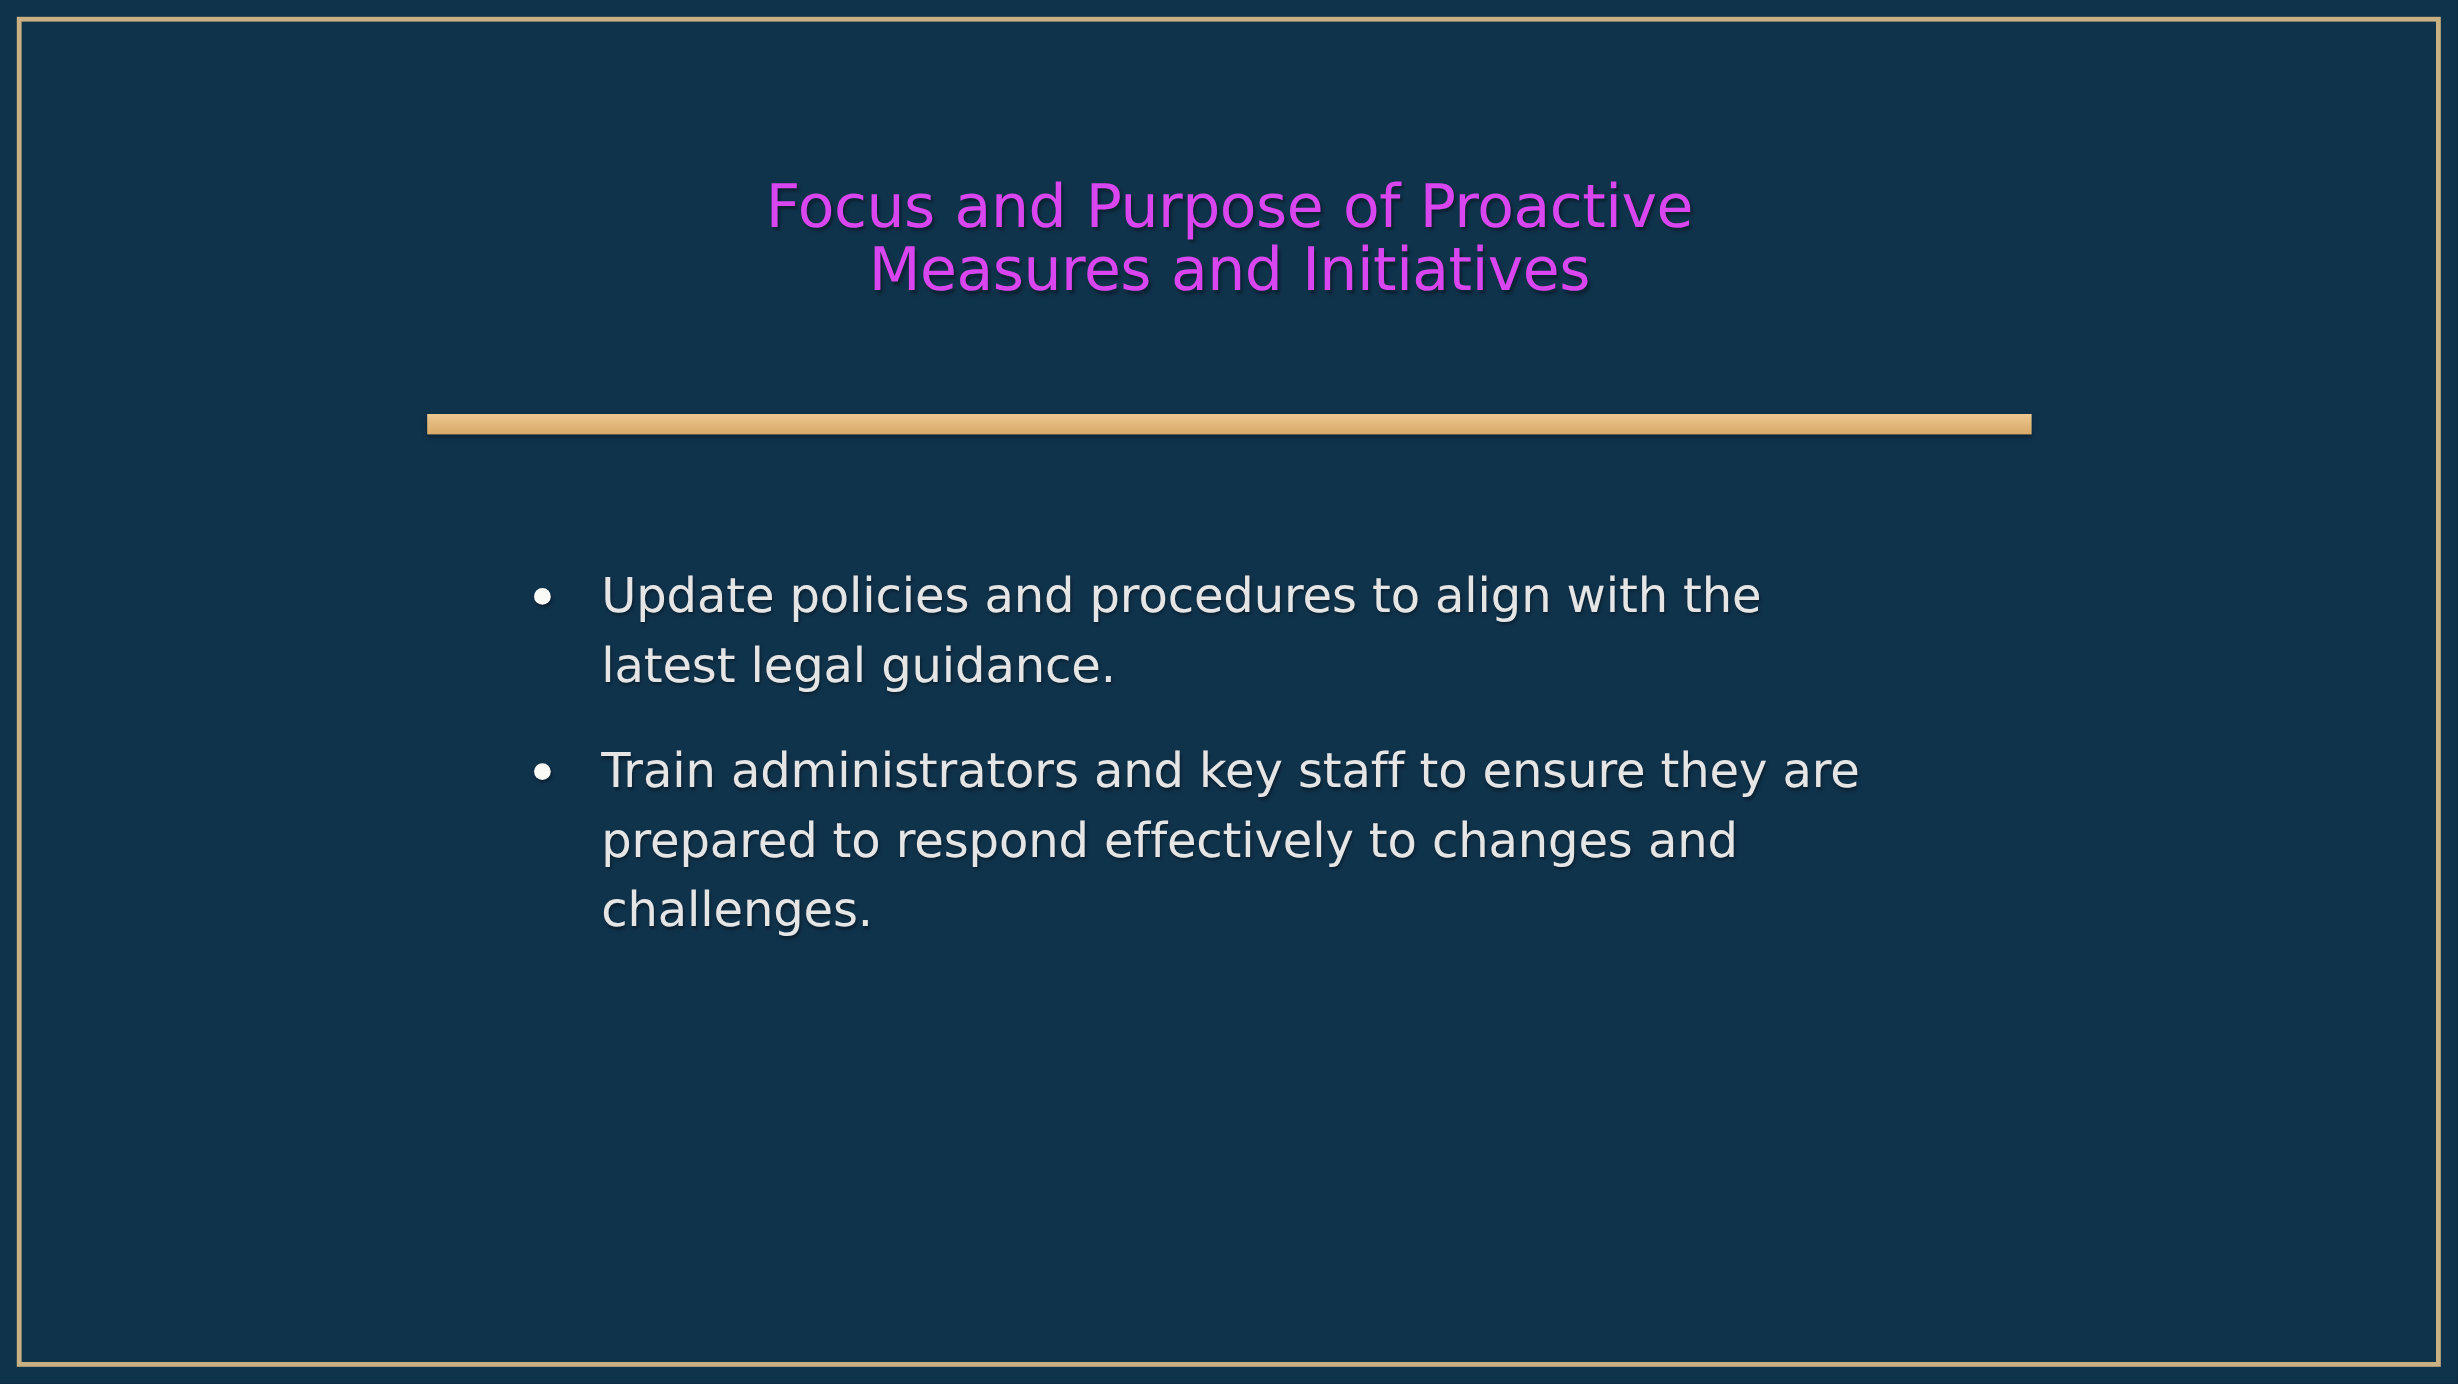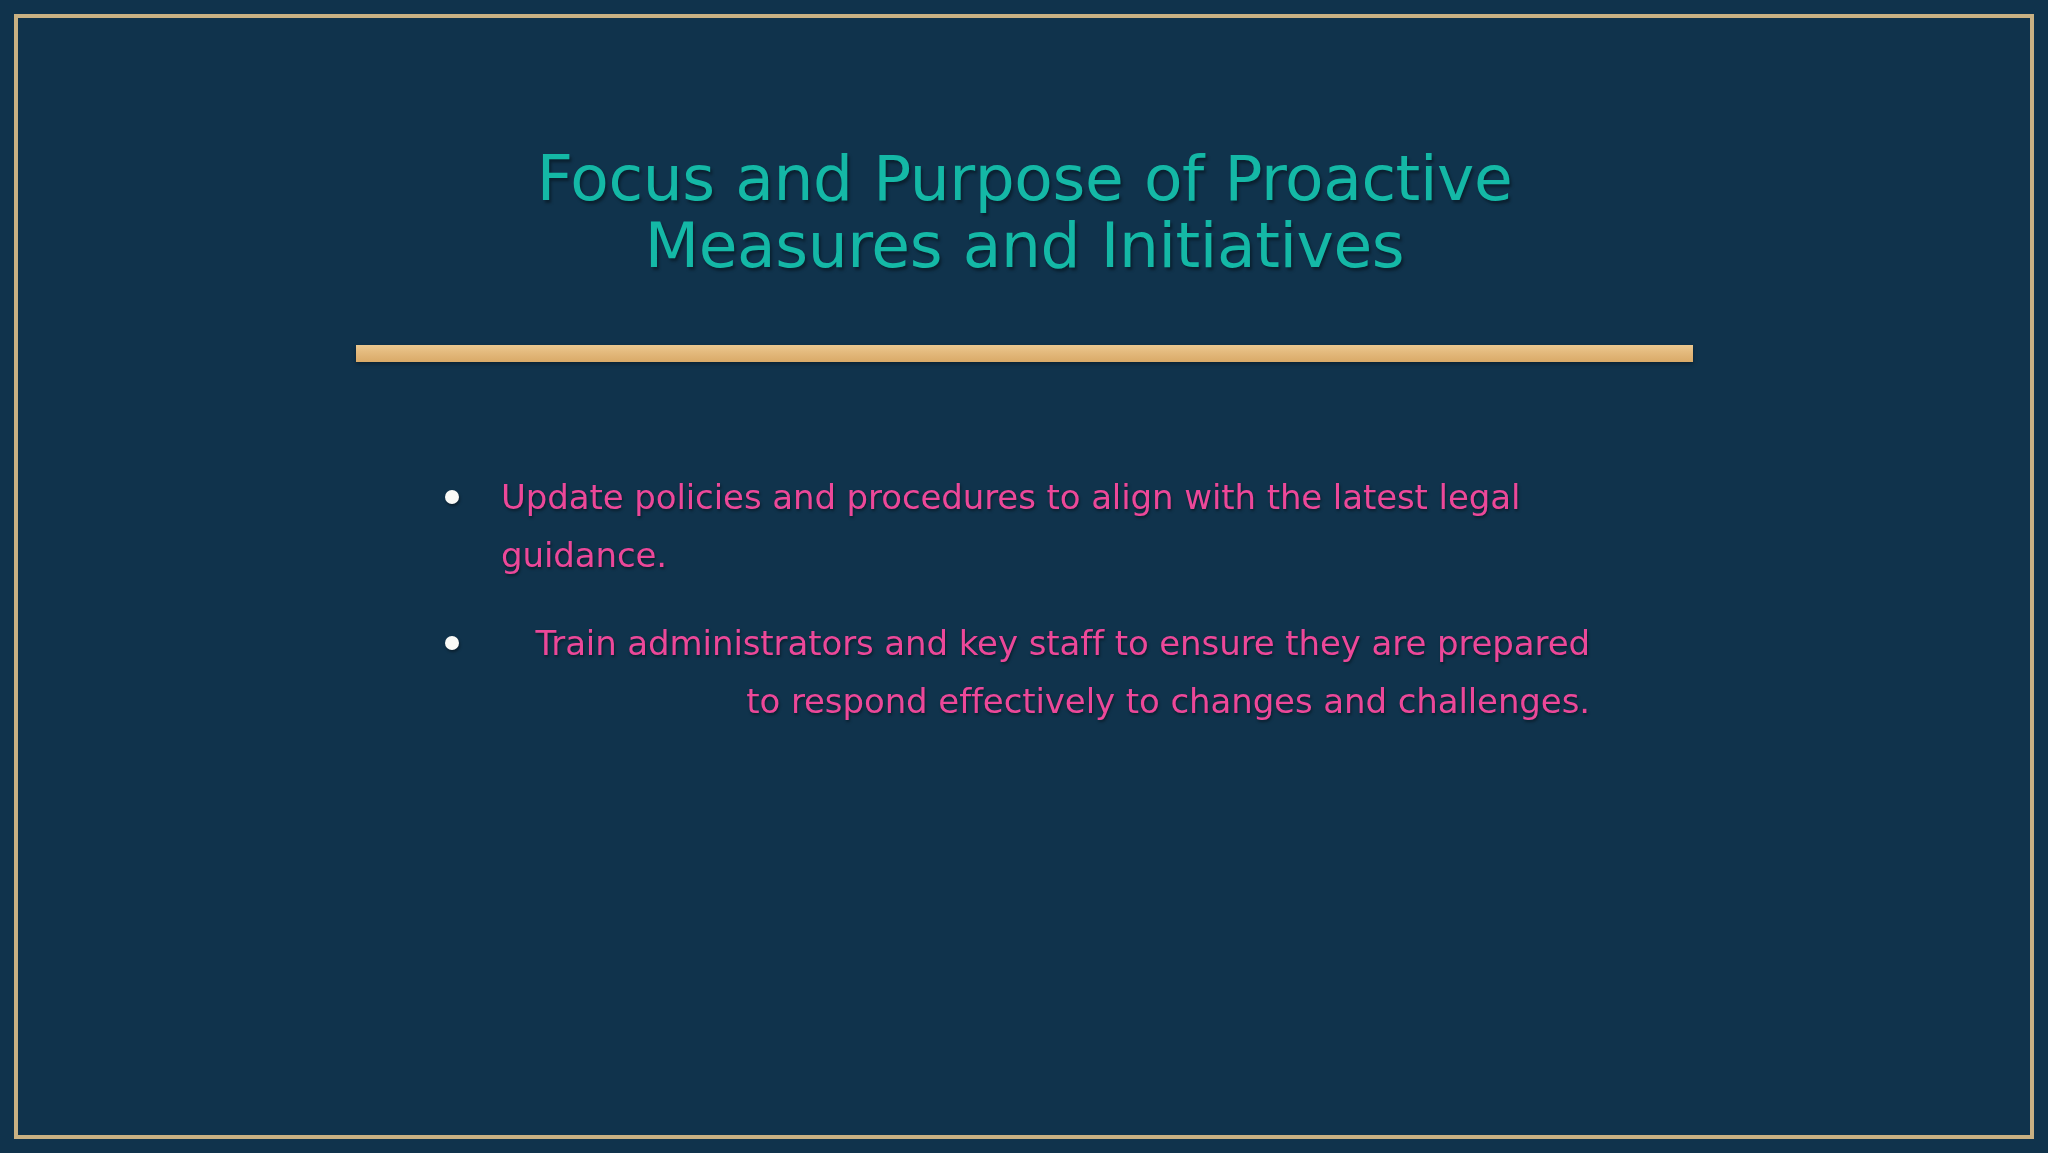--- a/index.html
+++ b/index.html
@@ -42,25 +42,25 @@
   .title-block {
     position: absolute;
     left: 356px;
     top: 146px;
     width: 1337px;
     text-align: center;
   }
 
   .slide-title {
     margin: 0;
-    font-size: 63px;
+    font-size: 50px;
     font-weight: 400;
     line-height: 1.06;
     letter-spacing: -0.4px;
-    color: #14b8a6;
+    color: #d946ef;
     text-shadow: 2px 3px 3px rgba(0,0,0,0.38);
     font-family: "DejaVu Sans", "Liberation Sans", sans-serif;
     word-spacing: 1px;
   }
 
   .title-line { display: block; }
 
   
   .accent-bar {
     position: absolute;
@@ -80,30 +80,30 @@
     width: 1160px;
     margin: 0;
     padding: 0;
     list-style: none;
   }
 
   .bullet-item {
     position: relative;
     padding-left: 71px;
     margin-bottom: 30px;
-    color: #ec4899;
-    font-size: 34px;
+    color: #e5e5e5;
+    font-size: 40px;
     line-height: 58px;
     font-weight: 400;
     letter-spacing: -0.1px;
     text-shadow: 1px 2px 3px rgba(0,0,0,0.42);
     font-family: "DejaVu Sans", "Liberation Sans", sans-serif;
   }
 
-  .bullet-item:last-child { margin-bottom: 0; text-align: right; }
+  .bullet-item:last-child { margin-bottom: 0; }
 
   .bullet-marker {
     position: absolute;
     left: 15px;
     top: 22px;
     width: 14px;
     height: 14px;
     border-radius: 50%;
     background: #FAFAF7;
     box-shadow: 1px 2px 3px rgba(0,0,0,0.4);

